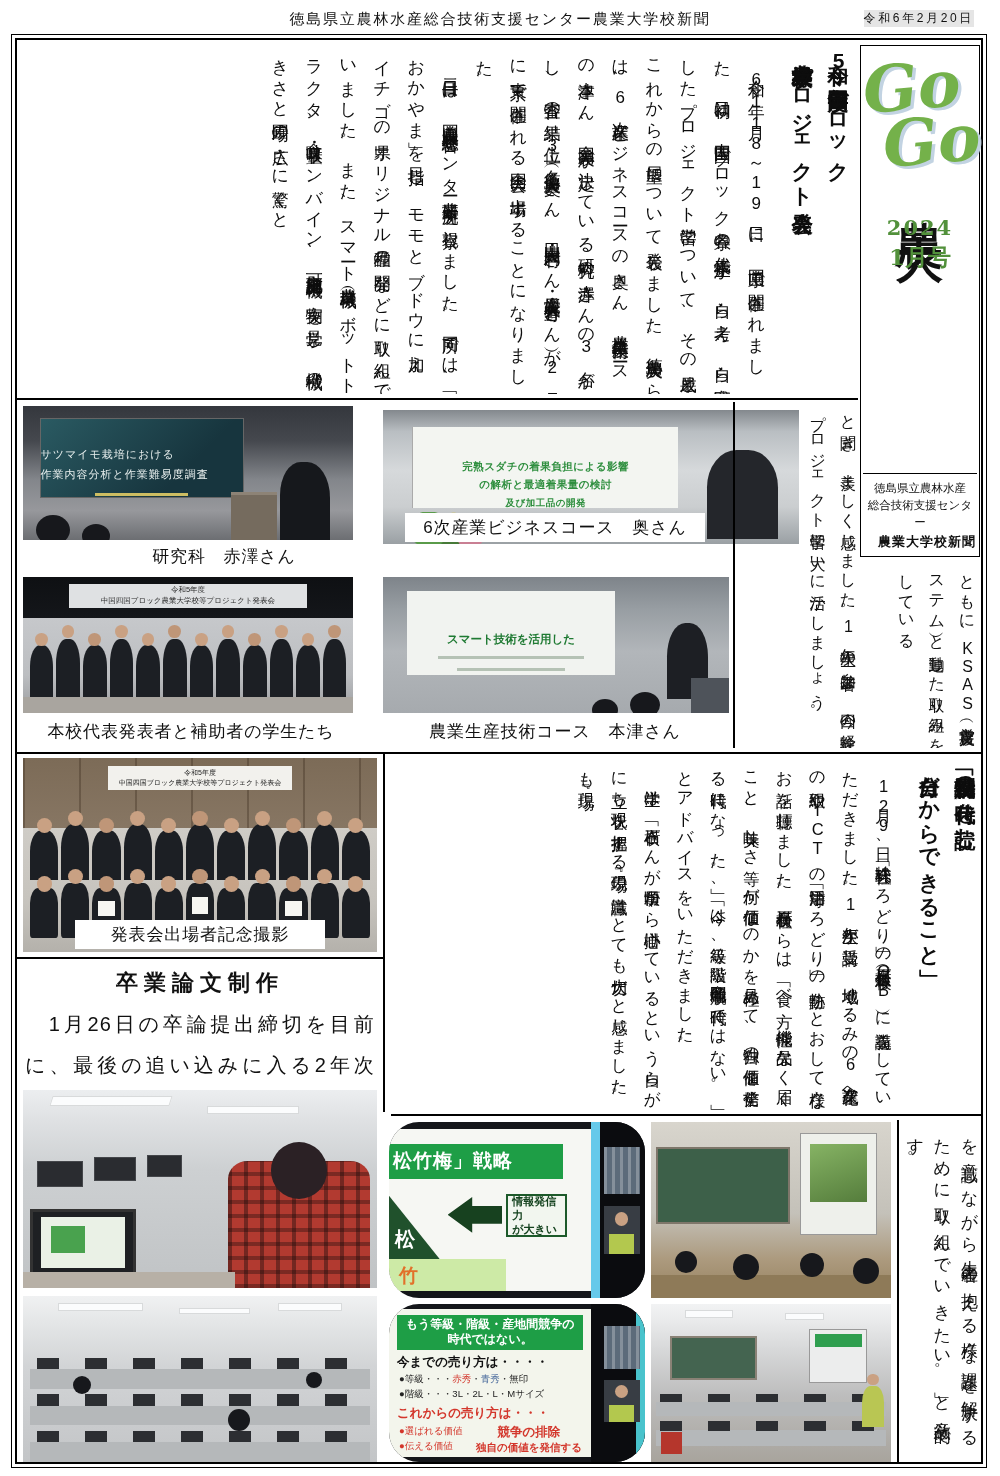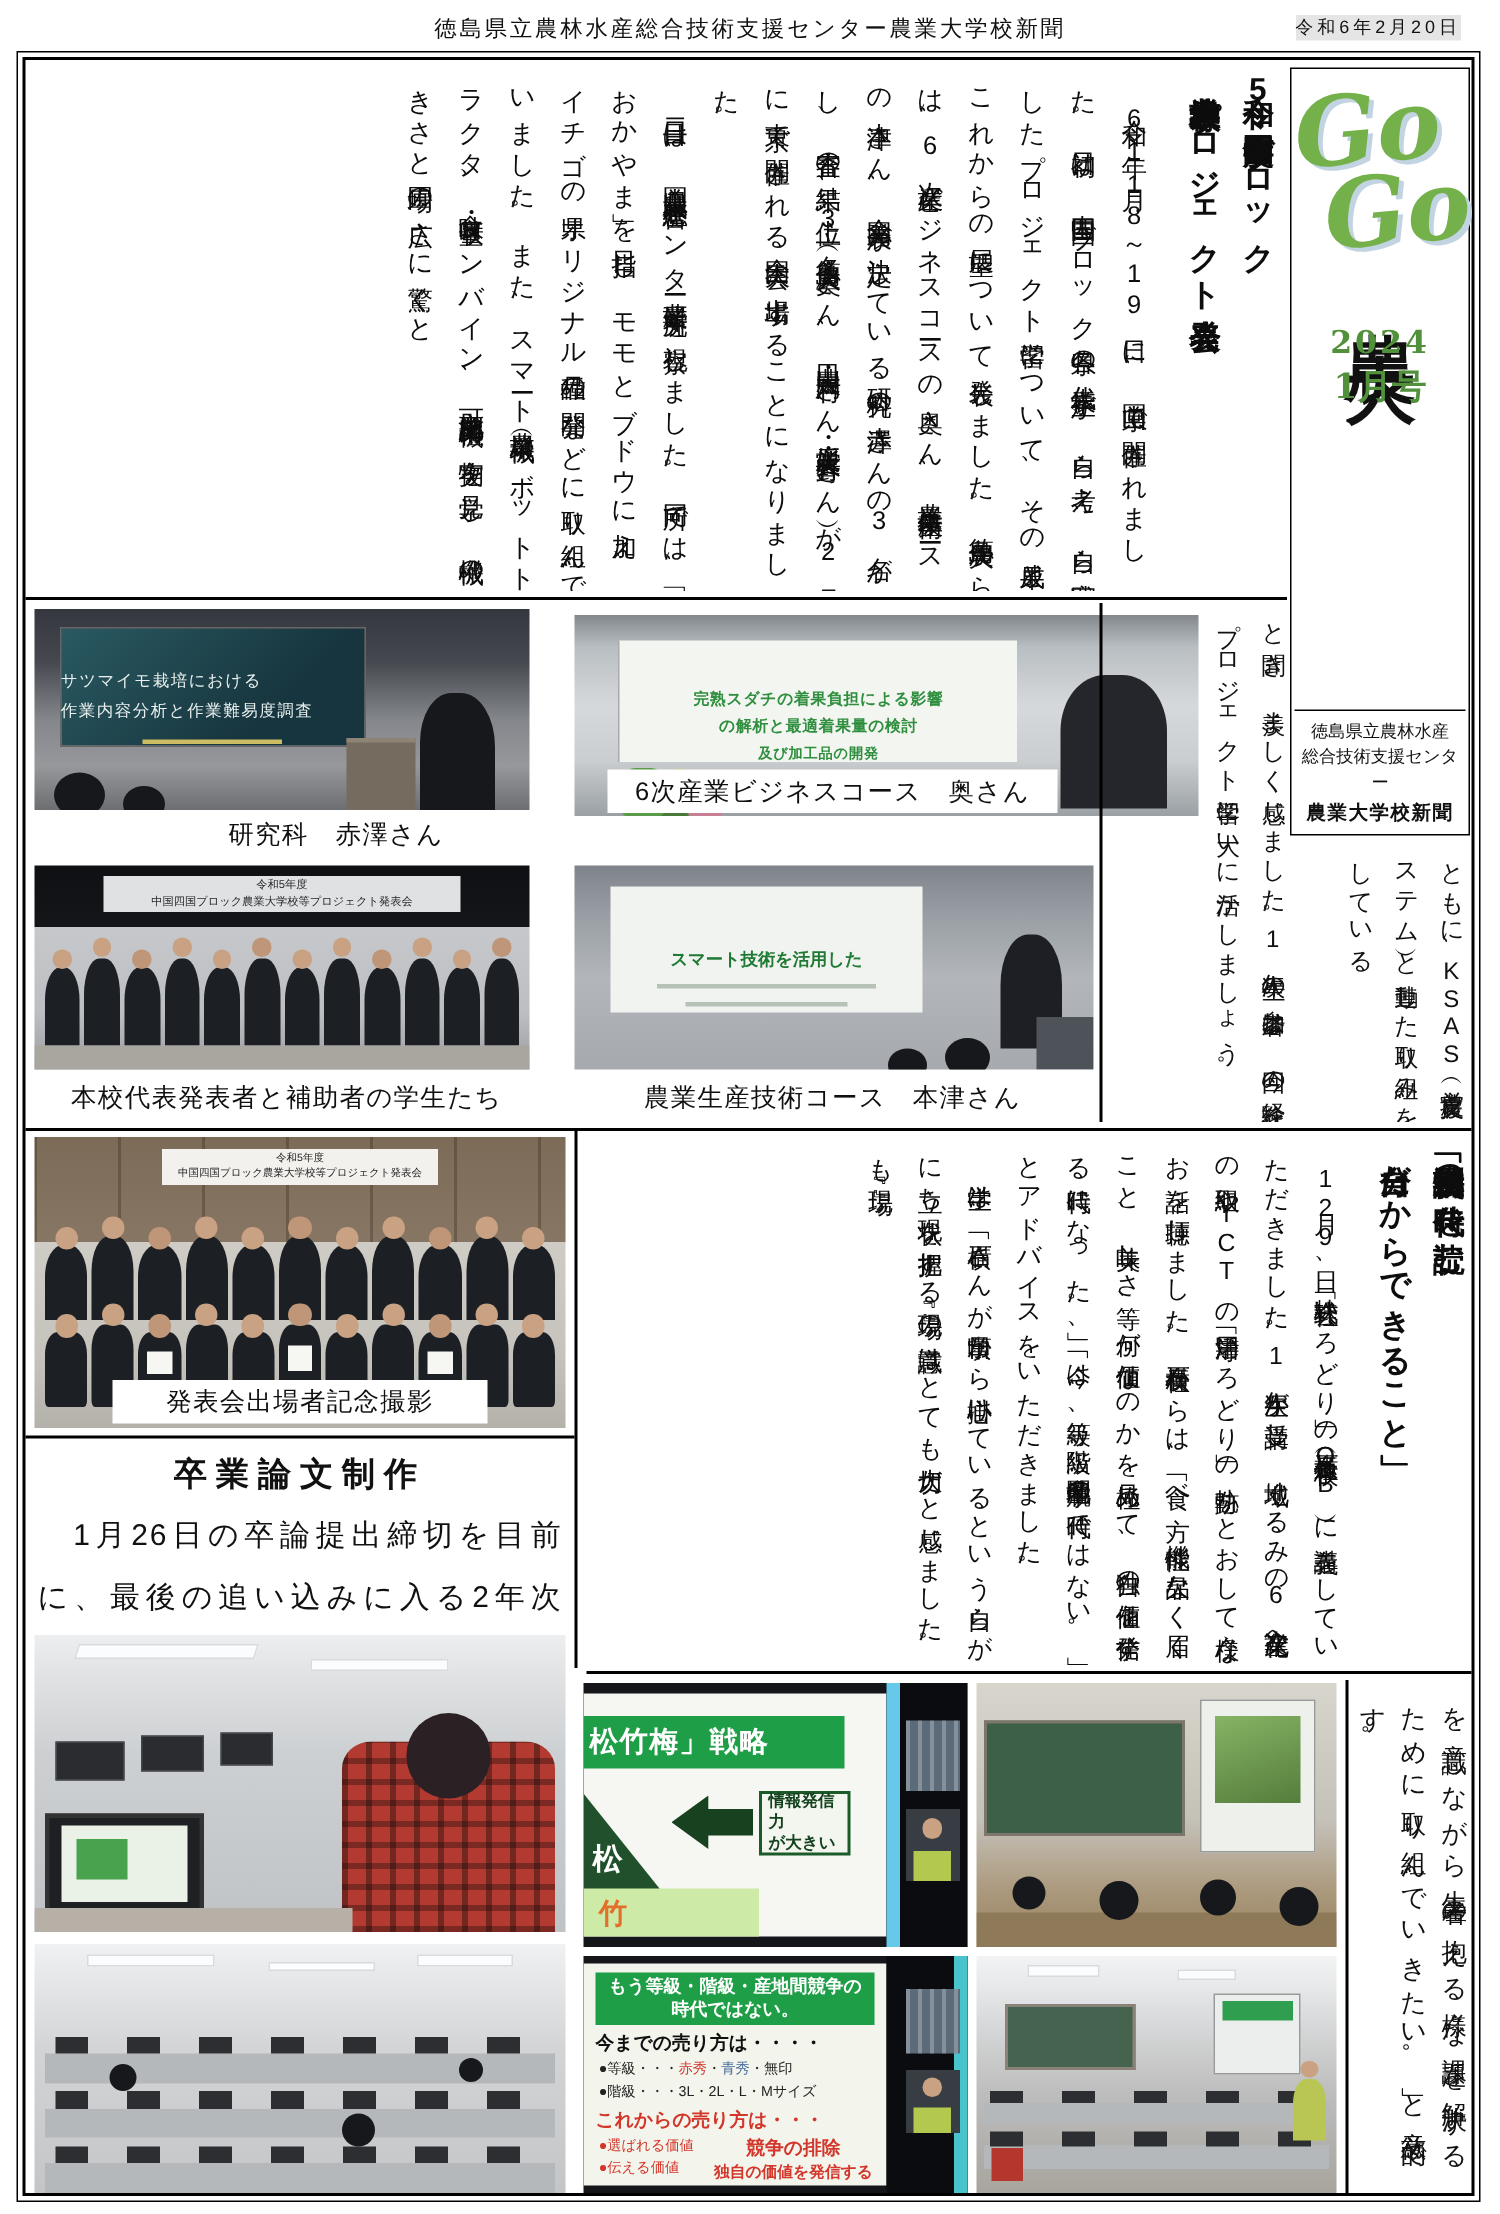--- a/index.html
+++ b/index.html
@@ -29,21 +29,21 @@
 
   
   #masthead{left:843px;top:5px;width:120px;height:512px;border:1.5px solid #000;display:flex;flex-direction:column;align-items:center;padding:10px 2px 0;background:#fff;}
   .go{font-family:"DejaVu Serif",serif;font-style:italic;font-weight:bold;color:#74b14a;text-shadow:3px 3px 0 #c2d3e2;line-height:.85;}
   .go1{font-size:64px;transform:rotate(-5deg);margin:4px 0 0 -16px;}
   .go2{font-size:64px;transform:rotate(-5deg);margin:0 0 0 24px;}
   .nodai{writing-mode:vertical-rl;font-family:"DejaVu Serif",serif;font-weight:900;font-size:48px;letter-spacing:14px;margin:14px 0 4px;}
   .myear{font-family:"DejaVu Serif",serif;font-weight:bold;color:#52913b;font-size:21px;letter-spacing:2px;}
   .missue{font-family:"DejaVu Serif",serif;font-weight:bold;color:#52913b;font-size:23px;margin-top:2px;}
   .pub{width:100%;border-top:1.5px solid #000;margin-top:auto;padding:6px 1px 5px;font-size:11.5px;line-height:1.5;text-align:center;}
-  .pub .l3{font-weight:bold;font-size:13px;letter-spacing:1px;}
+  .pub .l3{font-weight:bold;font-size:13px;letter-spacing:1px;text-align:right;}
 
   
   .cap{position:absolute;background:#fff;text-align:center;font-size:17px;letter-spacing:.05em;padding:3px 0;color:#101010;}
 
   
   .photo{position:absolute;overflow:hidden;background:#999;}
   .head{position:absolute;border-radius:50%;background:#17181c;}
 
   
   #p1{background:linear-gradient(180deg,#34373d 0%,#45484e 26%,#83868b 55%,#97989c 78%,#6c6e72 100%);}
@@ -110,21 +110,21 @@
   #lab1 .plaid{position:absolute;right:2%;bottom:0;width:40%;height:64%;border-radius:14% 14% 0 0;background:
     repeating-linear-gradient(90deg,rgba(20,10,10,.4) 0 4px,transparent 4px 16px),
     repeating-linear-gradient(0deg,rgba(20,10,10,.35) 0 4px,transparent 4px 14px),#b23a30;}
   #lab1 .plaid::before{content:"";position:absolute;top:-15%;left:30%;width:40%;aspect-ratio:1;background:#2b2125;border-radius:50%;}
   #lab1 .deskband{position:absolute;left:0;bottom:0;width:60%;height:8%;background:#b7b0a6;}
   #lab2{background:linear-gradient(180deg,#f0f1f2 0%,#e4e6e7 16%,#d2d4d6 42%,#c3c5c7 100%);}
   .drow{position:absolute;left:2%;right:2%;height:12%;background:#b5b8ba;}
   .drow::before{content:"";position:absolute;left:2%;right:2%;top:-58%;height:60%;background:repeating-linear-gradient(90deg,#2c2e32 0 22px,transparent 22px 48px);}
 
   
-  #s1,#s2{background:#14161a;}
+  #s1,#s2{background:#14161a;border-radius:30px;}
   .scr1{position:absolute;left:0;top:4%;width:79%;height:92%;background:#f6f7f3;}
   .s1head{position:absolute;left:0;top:9%;width:86%;height:22%;background:#1e9e46;color:#fff;font-weight:800;font-size:19px;letter-spacing:1px;display:flex;align-items:center;padding-left:2%;}
   .s1tri{position:absolute;left:0;top:36%;width:30%;height:52%;background:#20512c;clip-path:polygon(0 10%,100% 100%,0 100%);}
   .s1matsu{position:absolute;left:3%;top:60%;color:#fff;font-size:20px;font-weight:bold;z-index:2;}
   .s1arrow{position:absolute;left:29%;top:42%;width:27%;height:22%;background:#17411f;clip-path:polygon(100% 25%,45% 25%,45% 0,0 50%,45% 100%,45% 75%,100% 75%);}
   .s1info{position:absolute;left:58%;top:40%;width:30%;height:27%;background:#f2f6ef;border:2px solid #1d5a2a;color:#14421e;font-weight:bold;font-size:11px;line-height:1.25;display:flex;flex-direction:column;justify-content:center;padding-left:4px;}
   .s1band{position:absolute;left:0;bottom:0;width:58%;height:20%;background:#cdeaa6;}
   .s1take{position:absolute;left:5%;bottom:1%;color:#e2702a;font-size:19px;font-weight:bold;z-index:2;}
   .vcs{position:absolute;right:0;top:0;width:21%;height:100%;background:#0b0c0f;}
   .vcs .strip{position:absolute;left:0;top:0;width:16%;height:100%;background:#66c9ea;}

